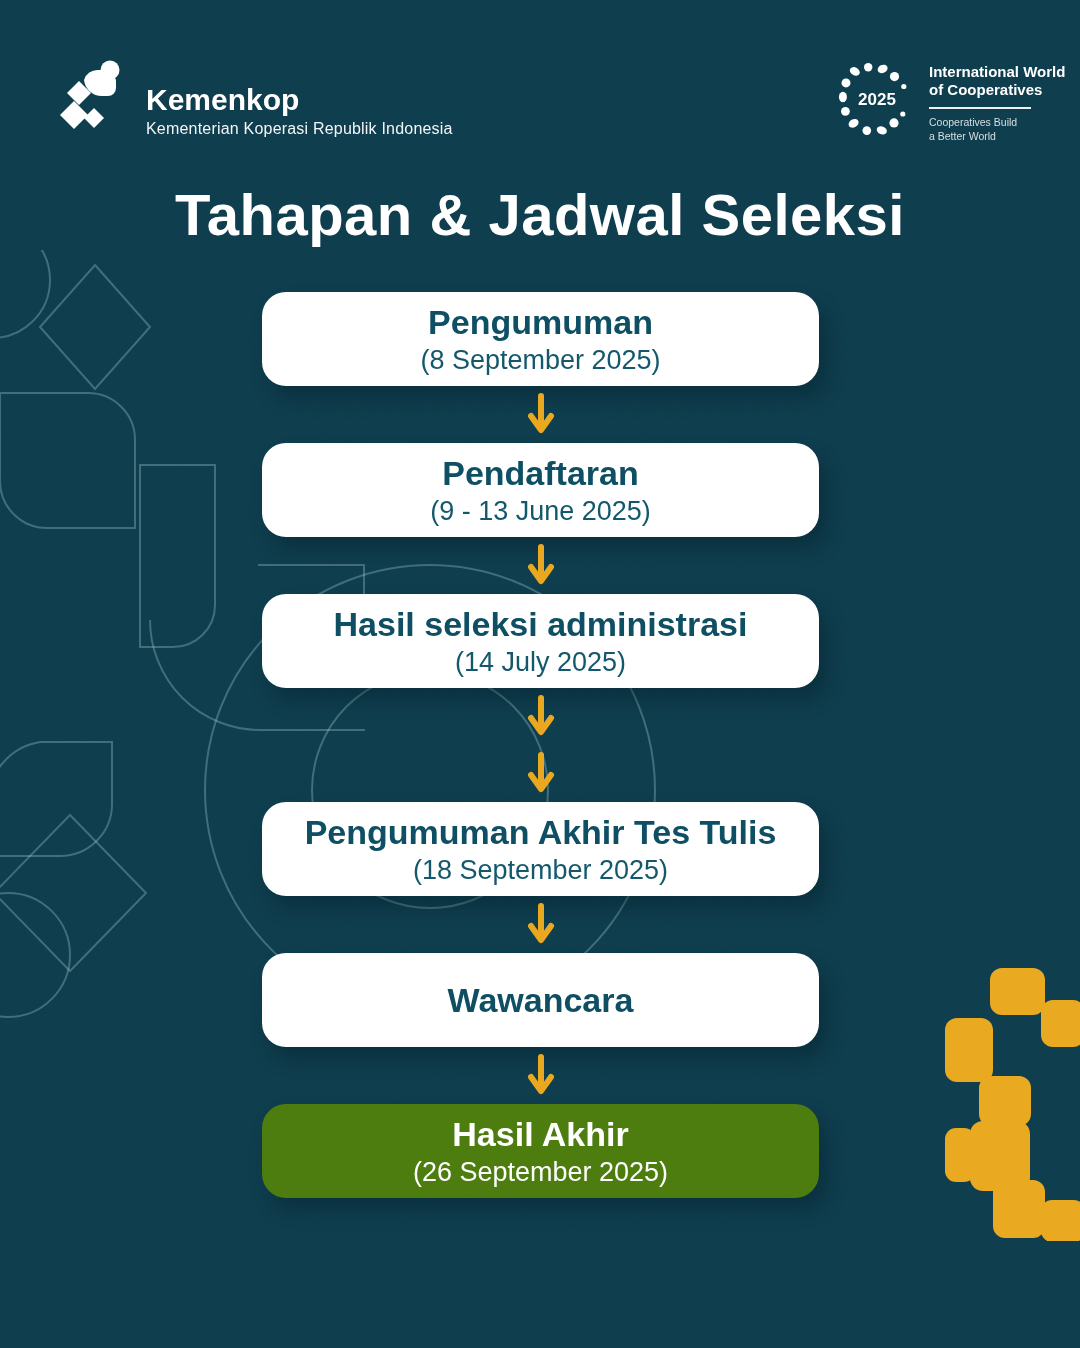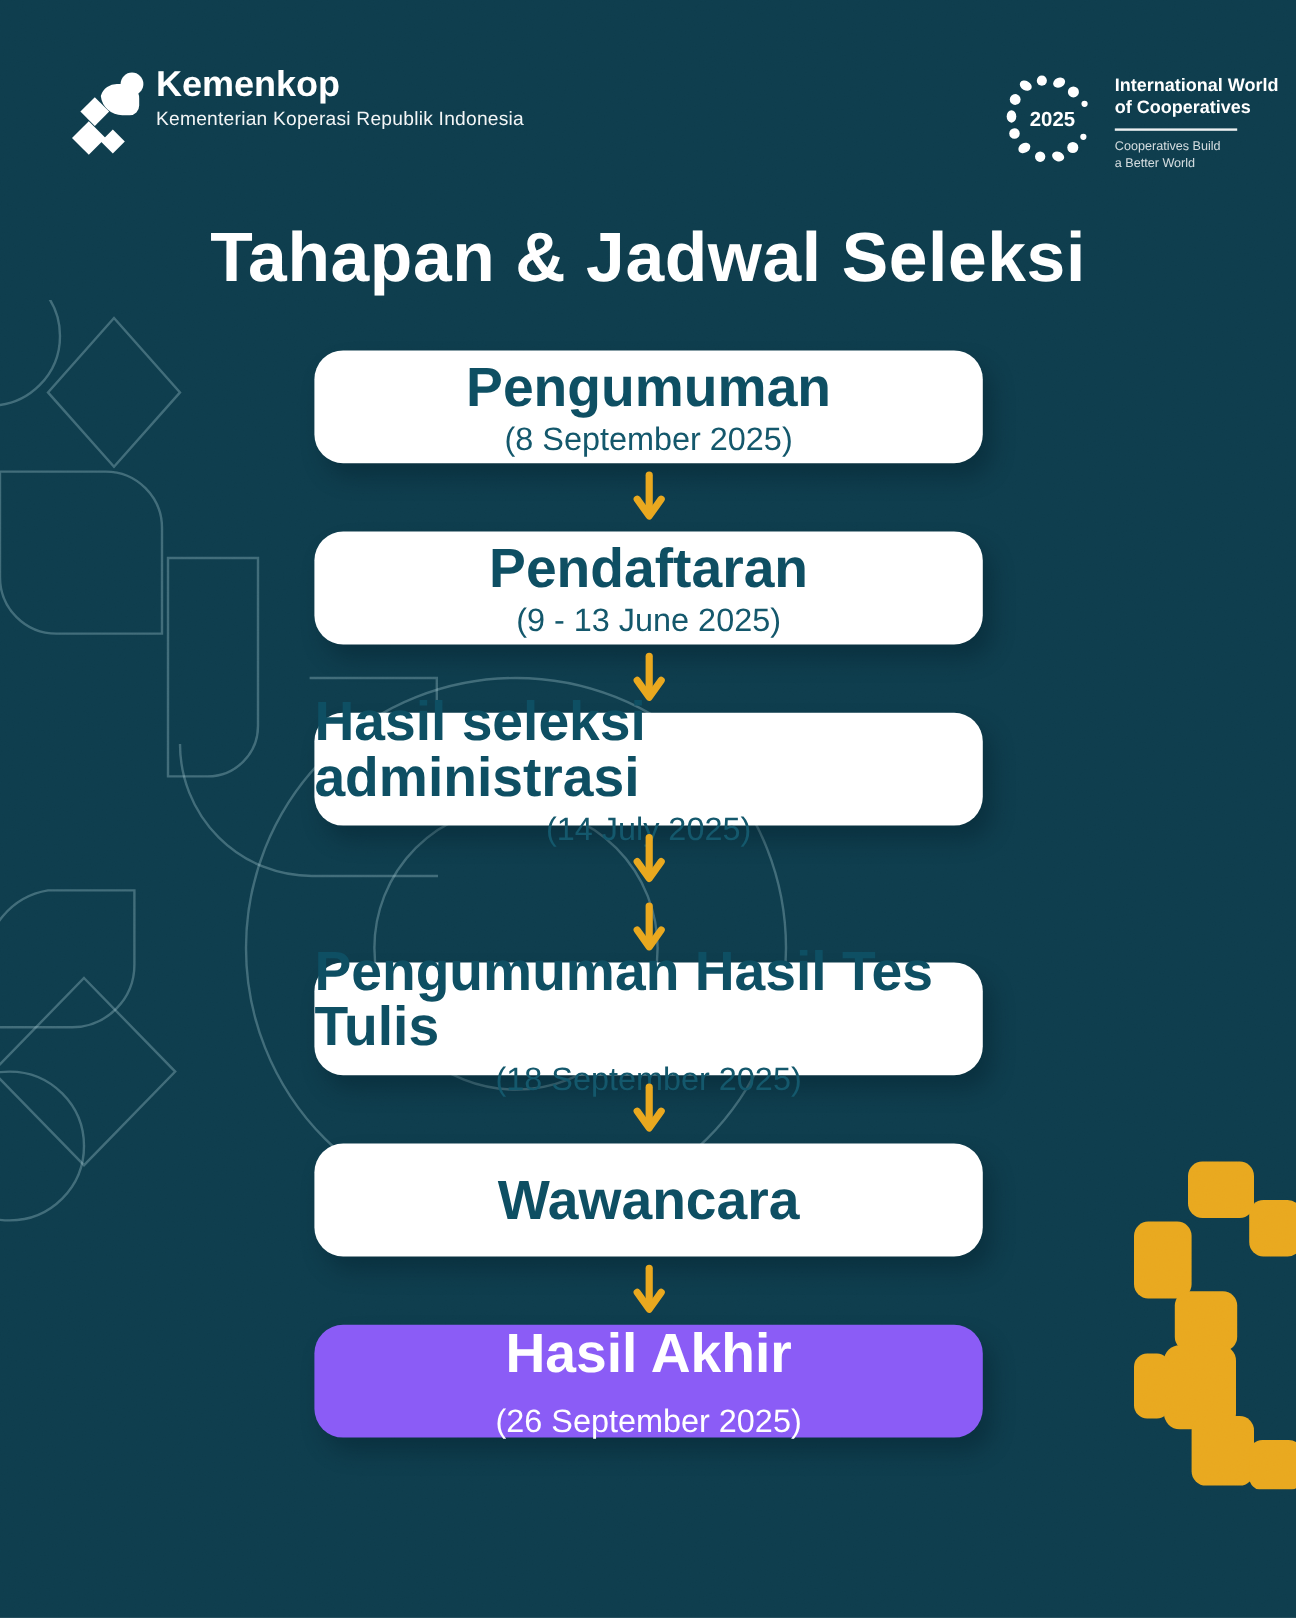--- a/index.html
+++ b/index.html
@@ -15,21 +15,21 @@
       linear-gradient(160deg, #17607六, #17607600),
       linear-gradient(165deg, #175d73 0%, #14566c 55%, #135263 100%);
   }
   svg{display:block;}
   
   .deco-left{position:absolute;left:0;top:250px;z-index:1;}
   .deco-left *{vector-effect:non-scaling-stroke;}
   .deco-right{position:absolute;left:945px;top:963px;z-index:1;}
   .grain{position:absolute;inset:0;z-index:1;opacity:.05;mix-blend-mode:overlay;pointer-events:none;}
   
-  .brand{position:absolute;left:58px;top:56px;display:flex;align-items:flex-start;gap:0;z-index:3;color:#fff;}
+  .brand{position:absolute;left:58px;top:56px;display:flex;align-items:flex-end;gap:16px;z-index:3;color:#fff;}
   .brand-name{font-size:30px;font-weight:700;line-height:1;}
   .brand-tagline{font-size:16px;margin-top:5px;letter-spacing:.2px;opacity:.95;}
   .iyc{position:absolute;left:833px;top:55px;display:flex;align-items:flex-start;gap:12px;z-index:3;color:#fff;}
   .iyc-title{font-size:15px;font-weight:700;line-height:1.22;margin-top:8px;}
   .iyc-divider{width:102px;height:2px;background:rgba(255,255,255,.92);margin:7px 0 6px 0;}
   .iyc-tagline{font-size:10.5px;line-height:1.35;opacity:.82;}
   
   .page-title{
     position:absolute;left:0;top:181px;width:100%;
     margin:0;text-align:center;z-index:3;
@@ -39,23 +39,23 @@
   .timeline{
     position:absolute;left:262px;top:292px;width:557px;z-index:3;
     display:flex;flex-direction:column;align-items:center;
   }
   .card{
     width:100%;height:94px;box-sizing:border-box;
     background:#ffffff;border-radius:24px;
     box-shadow:8px 12px 18px rgba(4,26,36,.35);
     display:flex;flex-direction:column;justify-content:center;align-items:center;gap:8px;
   }
-  .card-label{font-size:46px;font-weight:700;color:#0e4f63;line-height:1;}
+  .card-label{font-size:34px;font-weight:700;color:#0e4f63;line-height:1;}
   .card-date{font-size:27px;font-weight:400;color:#14586c;line-height:1;}
-  .card.highlight{background:#8b5cf6;justify-content:space-between;}
+  .card.highlight{background:#4d7c0f;}
   .card.highlight .card-label,.card.highlight .card-date{color:#ffffff;}
   .arrow{height:57px;display:flex;align-items:center;justify-content:center;}
 </style>
 </head>
 <body>
 
 <div class="poster">
 
   <svg class="deco-left" width="680" height="880" viewBox="0 0 680 880" fill="none" stroke="rgba(185,220,226,0.30)" stroke-width="2">
     <circle cx="-8" cy="30" r="58"></circle>
@@ -174,21 +174,21 @@
     </div>
 
     <div class="arrow">
       <svg width="30" height="46" viewBox="0 0 30 46" fill="none" stroke="#E9A81F" stroke-width="6" stroke-linecap="round" stroke-linejoin="round">
           <path d="M15 4 V32"></path>
           <path d="M5 24 L15 38 L25 24"></path>
         </svg>
     </div>
 
     <section class="card">
-      <div class="card-label">Pengumuman Hasil Tes Tulis</div>
+      <div class="card-label">Pengumuman Akhir Tes Tulis</div>
       <div class="card-date">(18 September 2025)</div>
     </section>
     <div class="arrow">
       <svg width="30" height="46" viewBox="0 0 30 46" fill="none" stroke="#E9A81F" stroke-width="6" stroke-linecap="round" stroke-linejoin="round">
           <path d="M15 4 V32"></path>
           <path d="M5 24 L15 38 L25 24"></path>
         </svg>
     </div>
 
     <section class="card">

